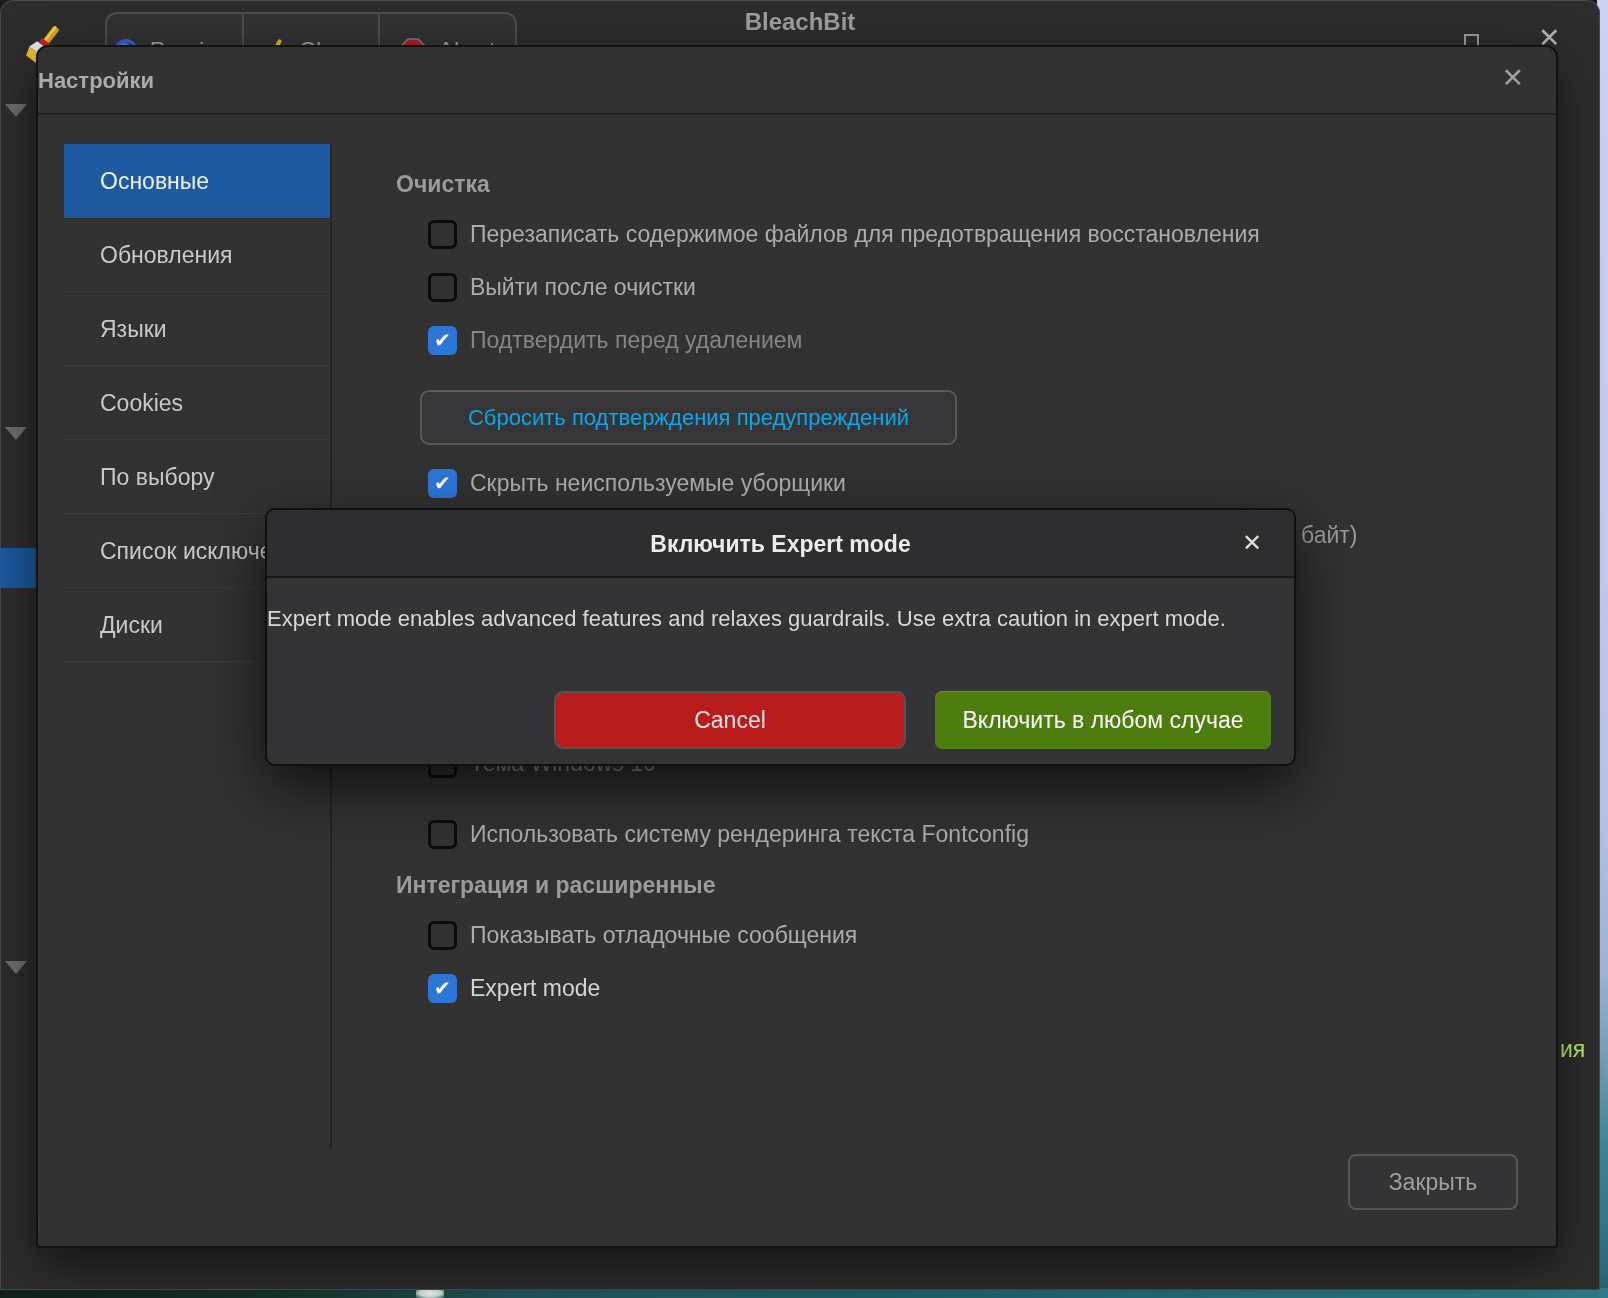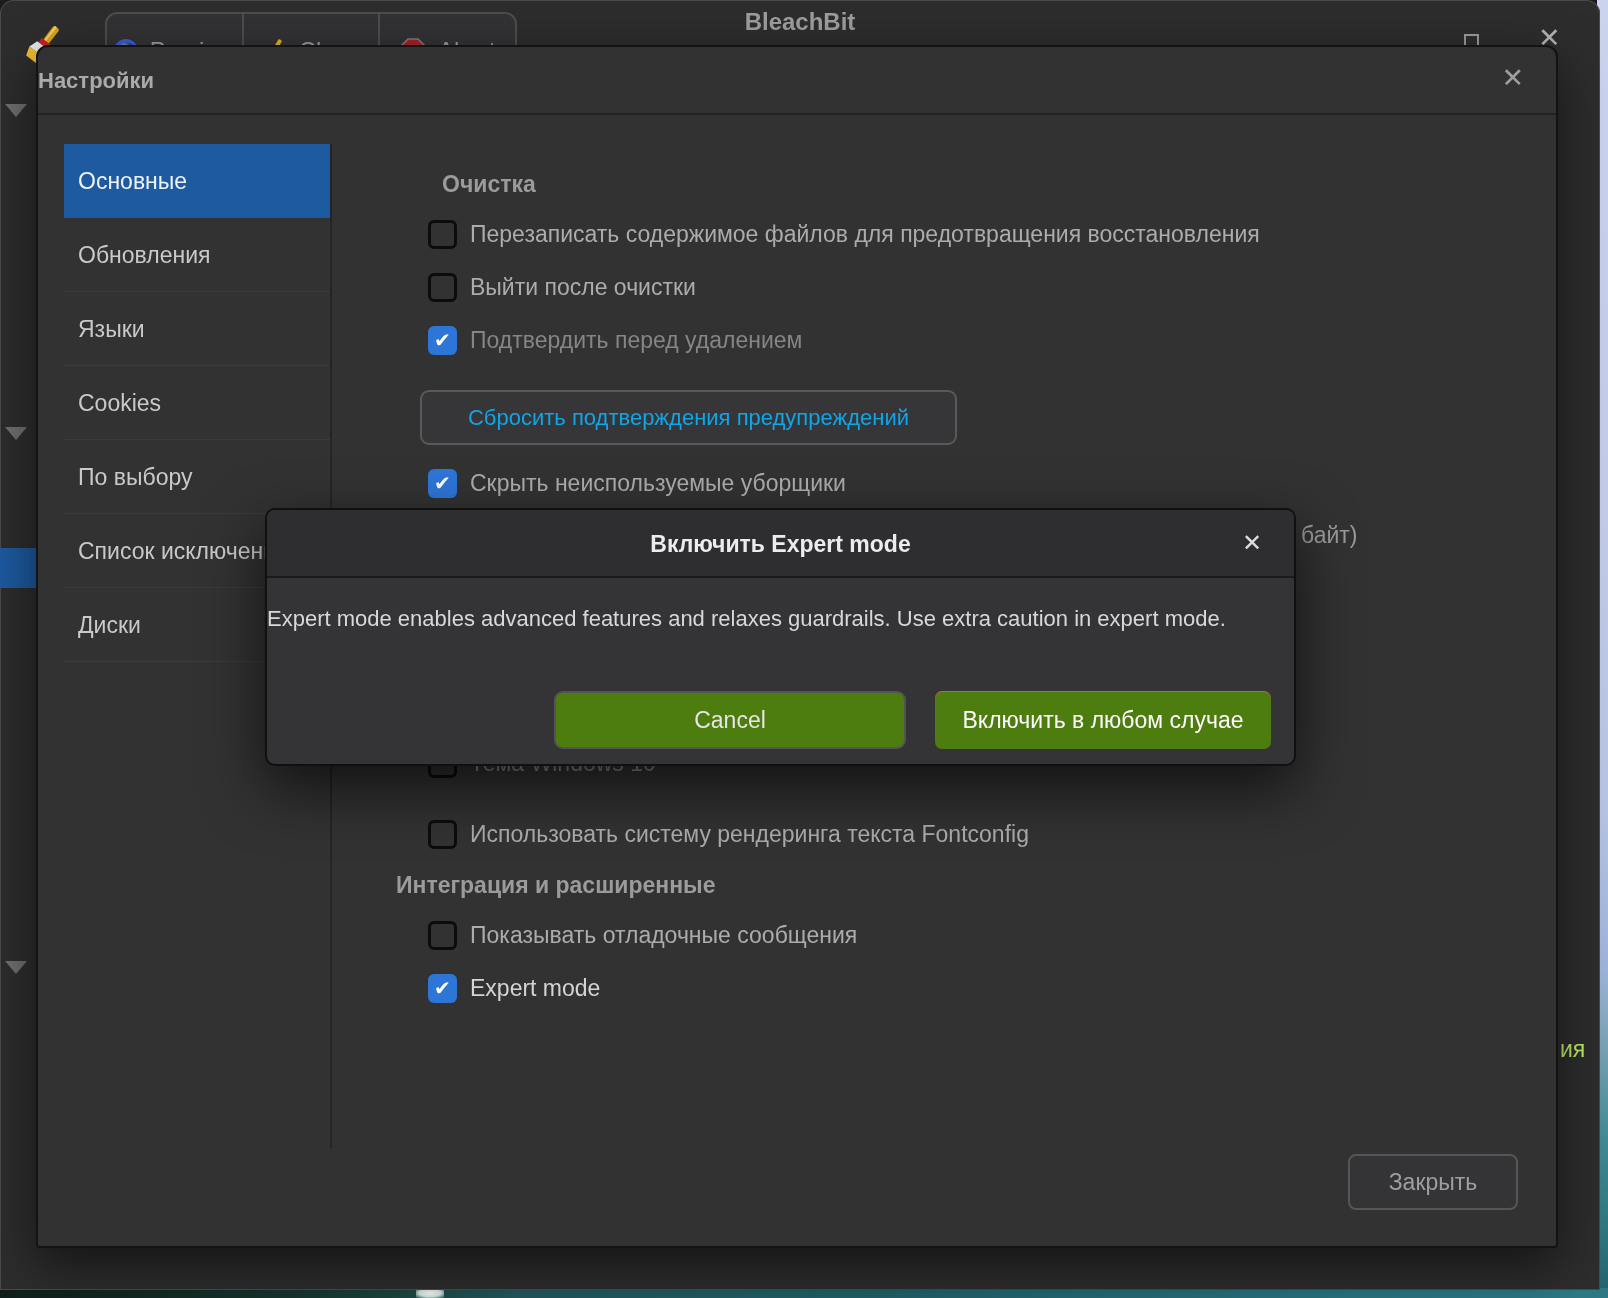--- a/index.html
+++ b/index.html
@@ -49,21 +49,21 @@
   .dialog{position:absolute;left:36px;top:45px;width:1522px;height:1203px;z-index:2;
     background:#323233;border:2px solid #131314;border-radius:12px 12px 4px 4px;
     box-shadow:0 18px 50px rgba(0,0,0,.55);}
   .dlg-header{position:absolute;left:0;top:0;right:0;height:68px;
     border-bottom:2px solid #232324;border-radius:10px 10px 0 0;}
   .dlg-title{position:absolute;left:0;right:0;top:0;height:68px;line-height:68px;text-align:left;
     font-size:22px;font-weight:bold;color:#aaaaaa;}
   .dlg-close{position:absolute;right:26px;top:17px;font-size:27px;font-weight:bold;color:#9e9e9e;background:none;border:none;font-family:inherit;line-height:1;}
 
   .side{position:absolute;left:26px;top:97px;width:266px;}
-  .side-item{height:74px;line-height:74px;padding-left:14px;font-size:23px;color:#c9c9c9;
+  .side-item{height:74px;line-height:74px;padding-left:36px;font-size:23px;color:#c9c9c9;
     border-bottom:1px solid #3b3b3c;}
   .side-item:last-child{border-bottom:1px solid #3b3b3c;}
   .side-item.selected{background:#1d5aa0;color:#eef3fa;border-bottom:none;}
   .side-divider{position:absolute;left:292px;top:97px;width:2px;height:1004px;background:#242426;}
 
   .sec-head{position:absolute;font-size:23px;font-weight:bold;color:#9b9b9b;}
   .row{position:absolute;left:390px;display:flex;align-items:center;gap:13px;height:30px;}
   .chk{width:29px;height:29px;border-radius:6px;border:3px solid #0c0c0c;background:transparent;flex:none;
     display:flex;align-items:center;justify-content:center;}
   .chk.checked{border:none;background:#2d76d8;}
@@ -85,21 +85,21 @@
     background:#343436;border:2px solid #101011;border-radius:10px;
     box-shadow:0 22px 60px rgba(0,0,0,.65);}
   .modal-header{position:absolute;left:0;top:0;right:0;height:68px;background:#2e2e30;
     border-bottom:2px solid #1b1b1c;border-radius:8px 8px 0 0;}
   .modal-title{position:absolute;left:0;right:0;top:0;height:68px;line-height:68px;text-align:center;
     font-size:23px;font-weight:bold;color:#ececec;}
   .modal-close{position:absolute;right:26px;top:20px;font-size:24px;font-weight:bold;color:#dcdcdc;
     background:none;border:none;font-family:inherit;line-height:1;}
   .modal-msg{position:absolute;left:0;right:0;top:96px;text-align:left;font-size:22px;color:#d8d8d8;}
   .modal-cancel{position:absolute;left:287px;top:181px;width:352px;height:58px;
-    border:2px solid #535355;border-radius:9px;background:#4d7c0f;color:#e6e6e6;
+    border:2px solid #535355;border-radius:9px;background:#b91c1c;color:#e6e6e6;
     font-size:23px;font-family:inherit;}
   .modal-confirm{position:absolute;left:668px;top:181px;width:336px;height:58px;
     border:none;border-top:1px solid #d9555b;border-radius:7px;background:#4d7c0f;color:#ffffff;
     font-size:23px;font-family:inherit;}
 </style>
 </head>
 <body>
 
 <div class="desktop-right"></div>
 <div class="desktop-bottom"></div>
@@ -169,21 +169,21 @@
     <div class="side-item selected">Основные</div>
     <div class="side-item">Обновления</div>
     <div class="side-item">Языки</div>
     <div class="side-item">Cookies</div>
     <div class="side-item">По выбору</div>
     <div class="side-item">Список исключений</div>
     <div class="side-item">Диски</div>
   </div>
   <div class="side-divider"></div>
 
-  <div class="sec-head" style="left:358px;top:124px;margin-left:46px;">Очистка</div>
+  <div class="sec-head" style="left:358px;top:124px;">Очистка</div>
 
   <div class="row" style="top:172px;">
     <span class="chk"></span>
     <span class="row-label">Перезаписать содержимое файлов для предотвращения восстановления</span>
   </div>
   <div class="row" style="top:225px;">
     <span class="chk"></span>
     <span class="row-label">Выйти после очистки</span>
   </div>
   <div class="row" style="top:278px;">

